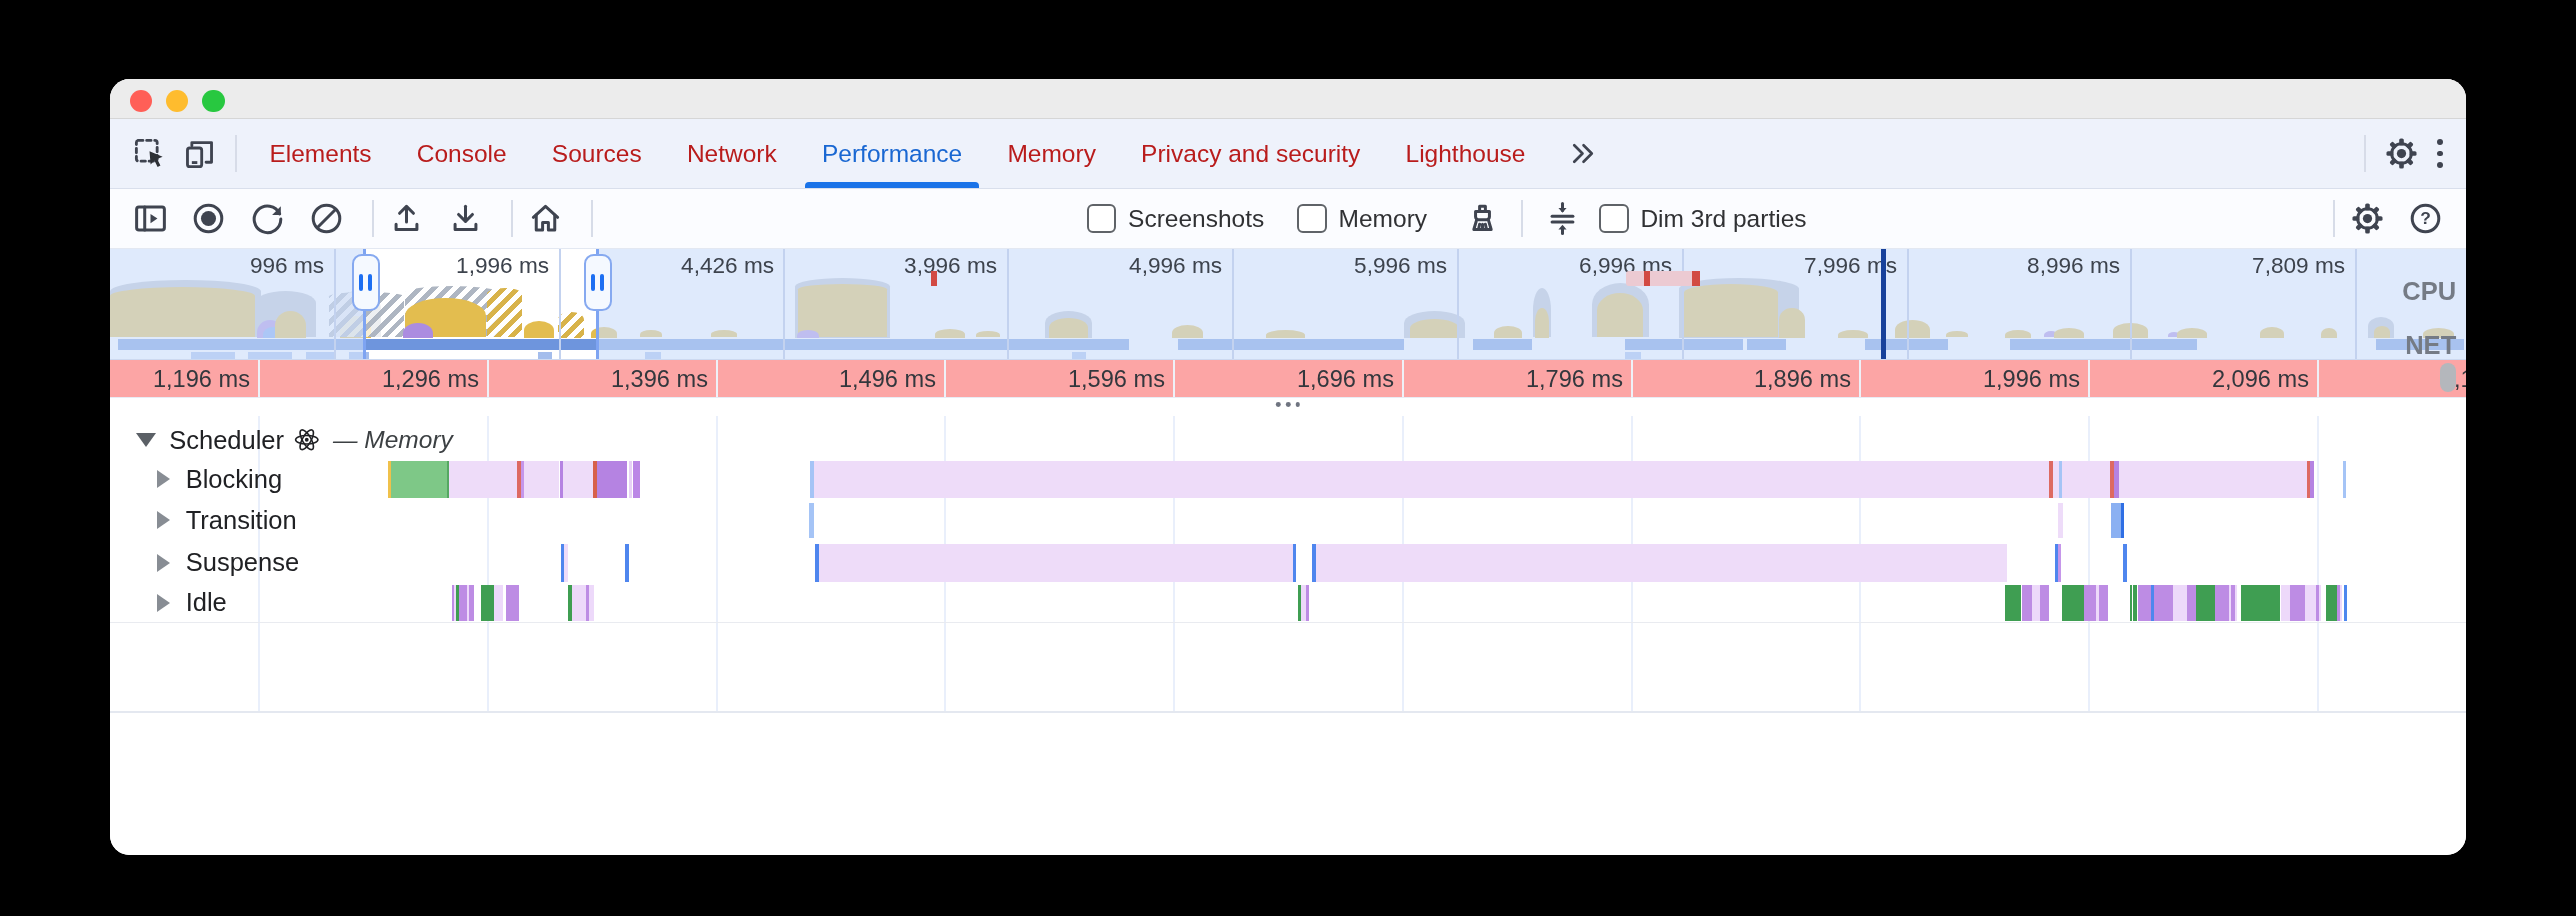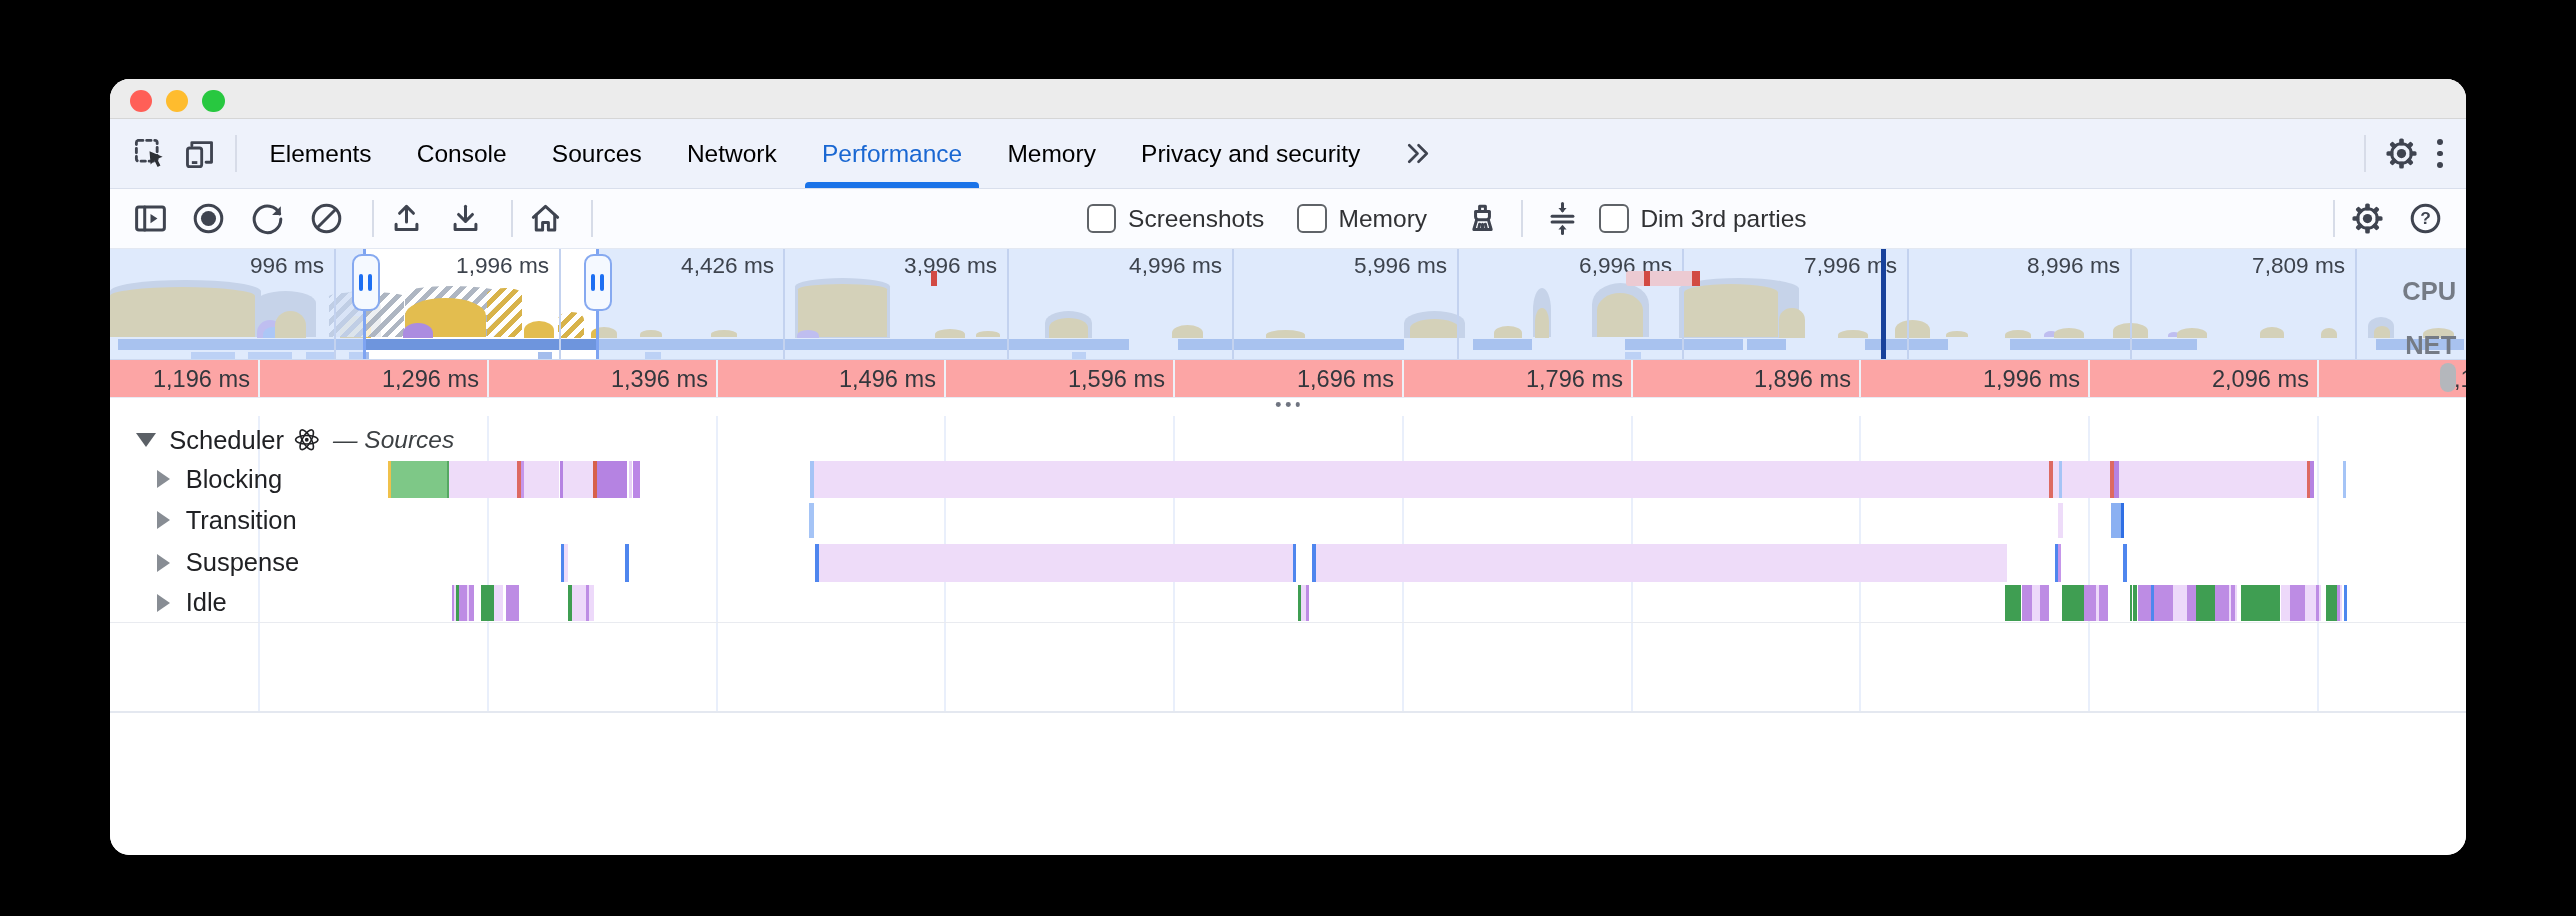--- a/index.html
+++ b/index.html
@@ -9,21 +9,21 @@
   
   .titlebar{height:39px;background:#ececec;border-bottom:1px solid #d6d6d6;position:relative;}
   .lights{position:absolute;left:19.6px;top:10.8px;display:flex;gap:13.7px;}
   .light{width:22.6px;height:22.6px;border-radius:50%;}
   
   .tabbar{height:69px;background:#eef2fb;border-bottom:1px solid #d9dfec;display:flex;align-items:center;padding:0 13.7px;}
   .tabbar svg{display:block;}
   .tb-icon{width:43px;height:43px;display:flex;align-items:center;justify-content:center;border-radius:5.9px;margin:0 3.9px;}
   .vsep{width:2px;height:37px;background:#d7dce8;margin:0 9.8px;}
   .tabs{display:flex;align-items:stretch;height:100%;}
-  .tab{position:relative;display:flex;align-items:center;padding:0 22.6px;font-size:24.5px;color:#000000;cursor:default;white-space:nowrap;}
+  .tab{position:relative;display:flex;align-items:center;padding:0 22.6px;font-size:24.5px;color:#b91c1c;cursor:default;white-space:nowrap;}
   .tab.active{color:#1967d2;}
   .tab.active::after{content:"";position:absolute;left:5.9px;right:5.9px;bottom:0;height:5.9px;background:#1a73e8;border-radius:3.9px 3.9px 0 0;}
   .more-tabs{display:flex;align-items:center;padding:0 17.7px;}
   .kebab{display:flex;flex-direction:column;gap:5.9px;padding:0 9.8px;}
   .kebab i{width:5.9px;height:5.9px;border-radius:50%;background:#3f4450;}
   
   .toolbar{height:59px;background:#fbfcff;border-bottom:1px solid #e3e8f2;display:flex;align-items:center;padding:0 17.7px;}
   .tool{width:45px;height:45px;display:flex;align-items:center;justify-content:center;margin-right:13.7px;border-radius:5.9px;}
   .spacer{flex:1;}
   .chk{display:flex;align-items:center;margin-right:33px;}
@@ -100,20 +100,21 @@
     </div>
     <div class="vsep"></div>
     <div class="tabs">
         <div class="tab">Elements</div>
         <div class="tab">Console</div>
         <div class="tab">Sources</div>
         <div class="tab">Network</div>
         <div class="tab active">Performance</div>
         <div class="tab">Memory</div>
         <div class="tab">Privacy and security</div>
+        <div class="tab">Lighthouse</div>
       </div>
     <div class="more-tabs">
       <svg width="33" height="33" viewBox="0 0 32 32">
         <path class="ico" d="M8 8 L16 16 L8 24 M17 8 L25 16 L17 24"></path>
       </svg>
     </div>
     <div class="spacer"></div>
     <div class="vsep"></div>
     <div class="tb-icon">
       <svg width="37" height="37" viewBox="0 0 32 32">
@@ -429,21 +430,21 @@
       <span class="atom">
         <svg width="25.5" height="25.5" viewBox="0 0 24 24">
           <g stroke="#202124" stroke-width="1.5" fill="none">
             <ellipse cx="12" cy="12" rx="10.5" ry="4"></ellipse>
             <ellipse cx="12" cy="12" rx="10.5" ry="4" transform="rotate(60 12 12)"></ellipse>
             <ellipse cx="12" cy="12" rx="10.5" ry="4" transform="rotate(-60 12 12)"></ellipse>
           </g>
           <circle cx="12" cy="12" r="1.8" fill="#202124"></circle>
         </svg>
       </span>
-      <span class="group-suffix">— Sources</span>
+      <span class="group-suffix">— Memory</span>
     </div>
     <div id="track-rows">
         <div class="trow-label" style="top: 45px; height: 37px;">
           <span class="tri-right"></span>
           <span>Blocking</span>
         </div>
         <div class="rowbars" style="top: 45px; height: 37px;">
           <div class="seg" style="left: 278px; width: 2.9px; background: rgb(240, 193, 75);"></div>
           <div class="seg" style="left: 281px; width: 56px; background: rgb(126, 200, 135);"></div>
           <div class="seg" style="left: 337px; width: 2px; background: rgb(85, 168, 98);"></div>

